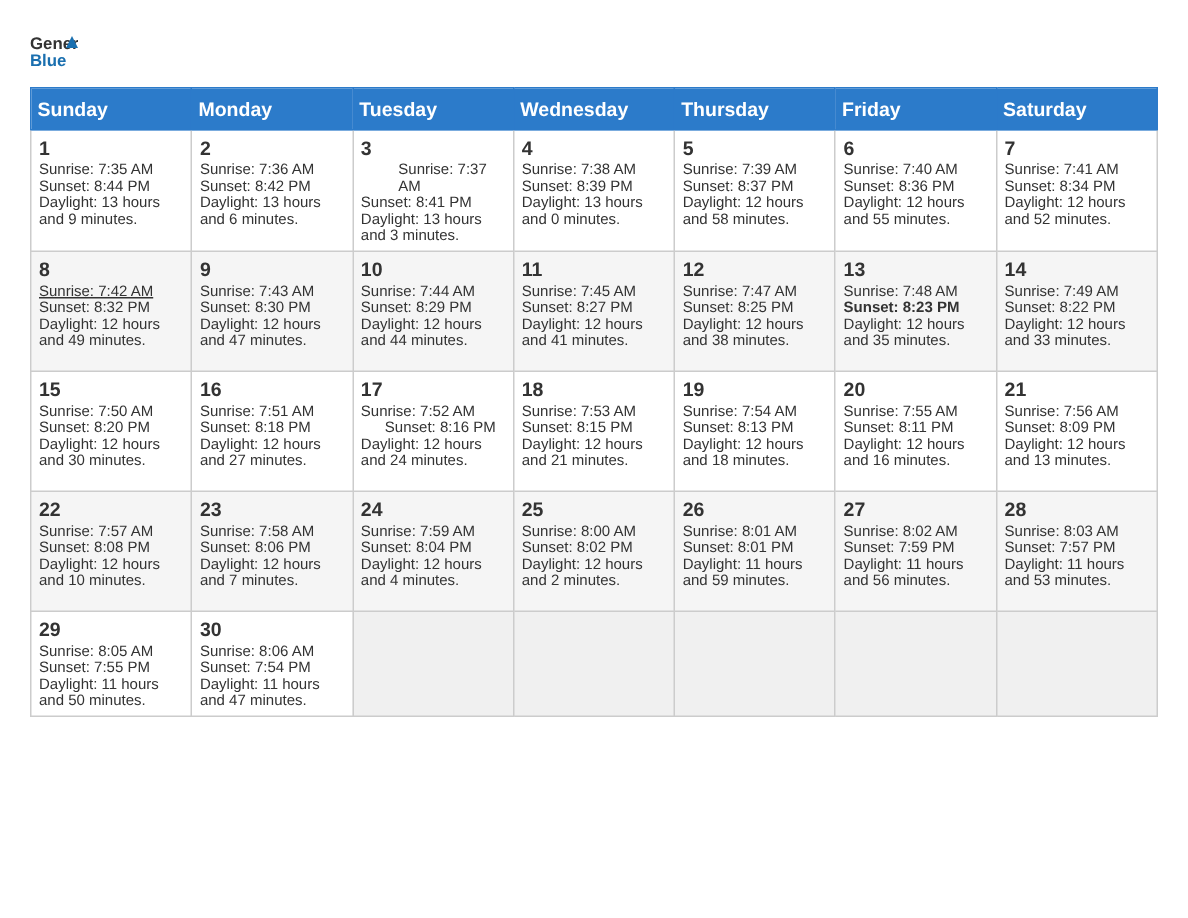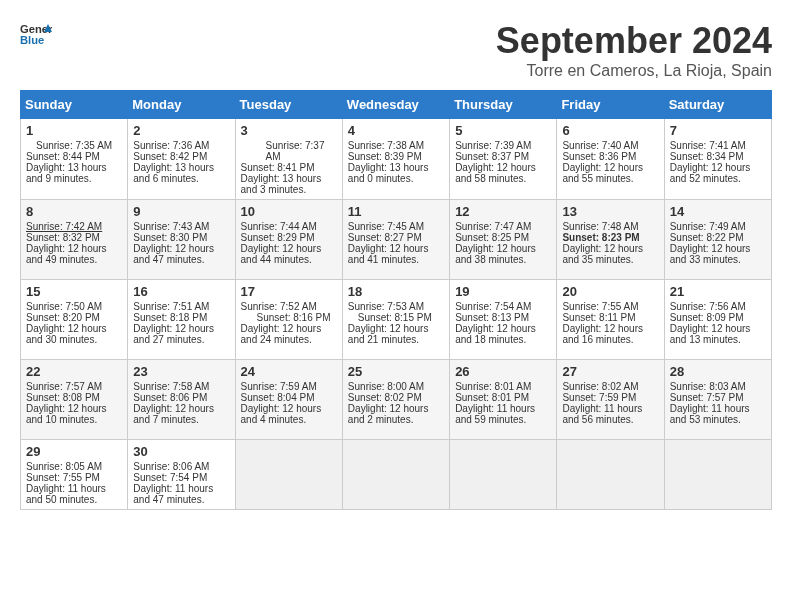--- a/index.html
+++ b/index.html
@@ -79,44 +79,40 @@
 </head>
 <body>
 
 <div class="header-area">
   <div class="logo">
     <svg class="logo-icon" viewBox="0 0 40 35">
       <text x="0" y="16" font-size="14" font-weight="bold" fill="#333">General</text>
       <text x="0" y="30" font-size="14" font-weight="bold" fill="#1a6faf">Blue</text>
       <polygon points="35,5 40,15 30,15" fill="#1a6faf"></polygon>
     </svg>
-  </div>
-  <div class="title-area">
-    <div class="month-title">September 2024</div>
-    <div class="location-title">Torre en Cameros, La Rioja, Spain</div>
   </div>
 </div>
 
 <table>
   <thead>
     <tr>
       <th>Sunday</th>
       <th>Monday</th>
       <th>Tuesday</th>
       <th>Wednesday</th>
       <th>Thursday</th>
       <th>Friday</th>
       <th>Saturday</th>
     </tr>
   </thead>
   <tbody id="calendar-body">
   <tr>
         <td>
           <span class="day-num">1</span>
-          <span style="display: block; margin-left: 10px;">Sunrise: 7:35 AM</span>
+          <span style="display: block;">Sunrise: 7:35 AM</span>
           <span style="display: block;">Sunset: 8:44 PM</span>
           <span style="display: block;">Daylight: 13 hours and 9 minutes.</span>
         </td>
         <td>
           <span class="day-num">2</span>
           <span style="display: block;">Sunrise: 7:36 AM</span>
           <span style="display: block;">Sunset: 8:42 PM</span>
           <span style="display: block;">Daylight: 13 hours and 6 minutes.</span>
         </td>
         <td>
@@ -209,21 +205,21 @@
         </td>
         <td>
           <span class="day-num">17</span>
           <span style="display: block;">Sunrise: 7:52 AM</span>
           <span style="display: block; padding-left: 16px;">Sunset: 8:16 PM</span>
           <span style="display: block;">Daylight: 12 hours and 24 minutes.</span>
         </td>
         <td>
           <span class="day-num">18</span>
           <span style="display: block;">Sunrise: 7:53 AM</span>
-          <span style="display: block; margin-left: 10px;">Sunset: 8:15 PM</span>
+          <span style="display: block;">Sunset: 8:15 PM</span>
           <span style="display: block;">Daylight: 12 hours and 21 minutes.</span>
         </td>
         <td>
           <span class="day-num">19</span>
           <span style="display: block;">Sunrise: 7:54 AM</span>
           <span style="display: block;">Sunset: 8:13 PM</span>
           <span style="display: block;">Daylight: 12 hours and 18 minutes.</span>
         </td>
         <td>
           <span class="day-num">20</span>

